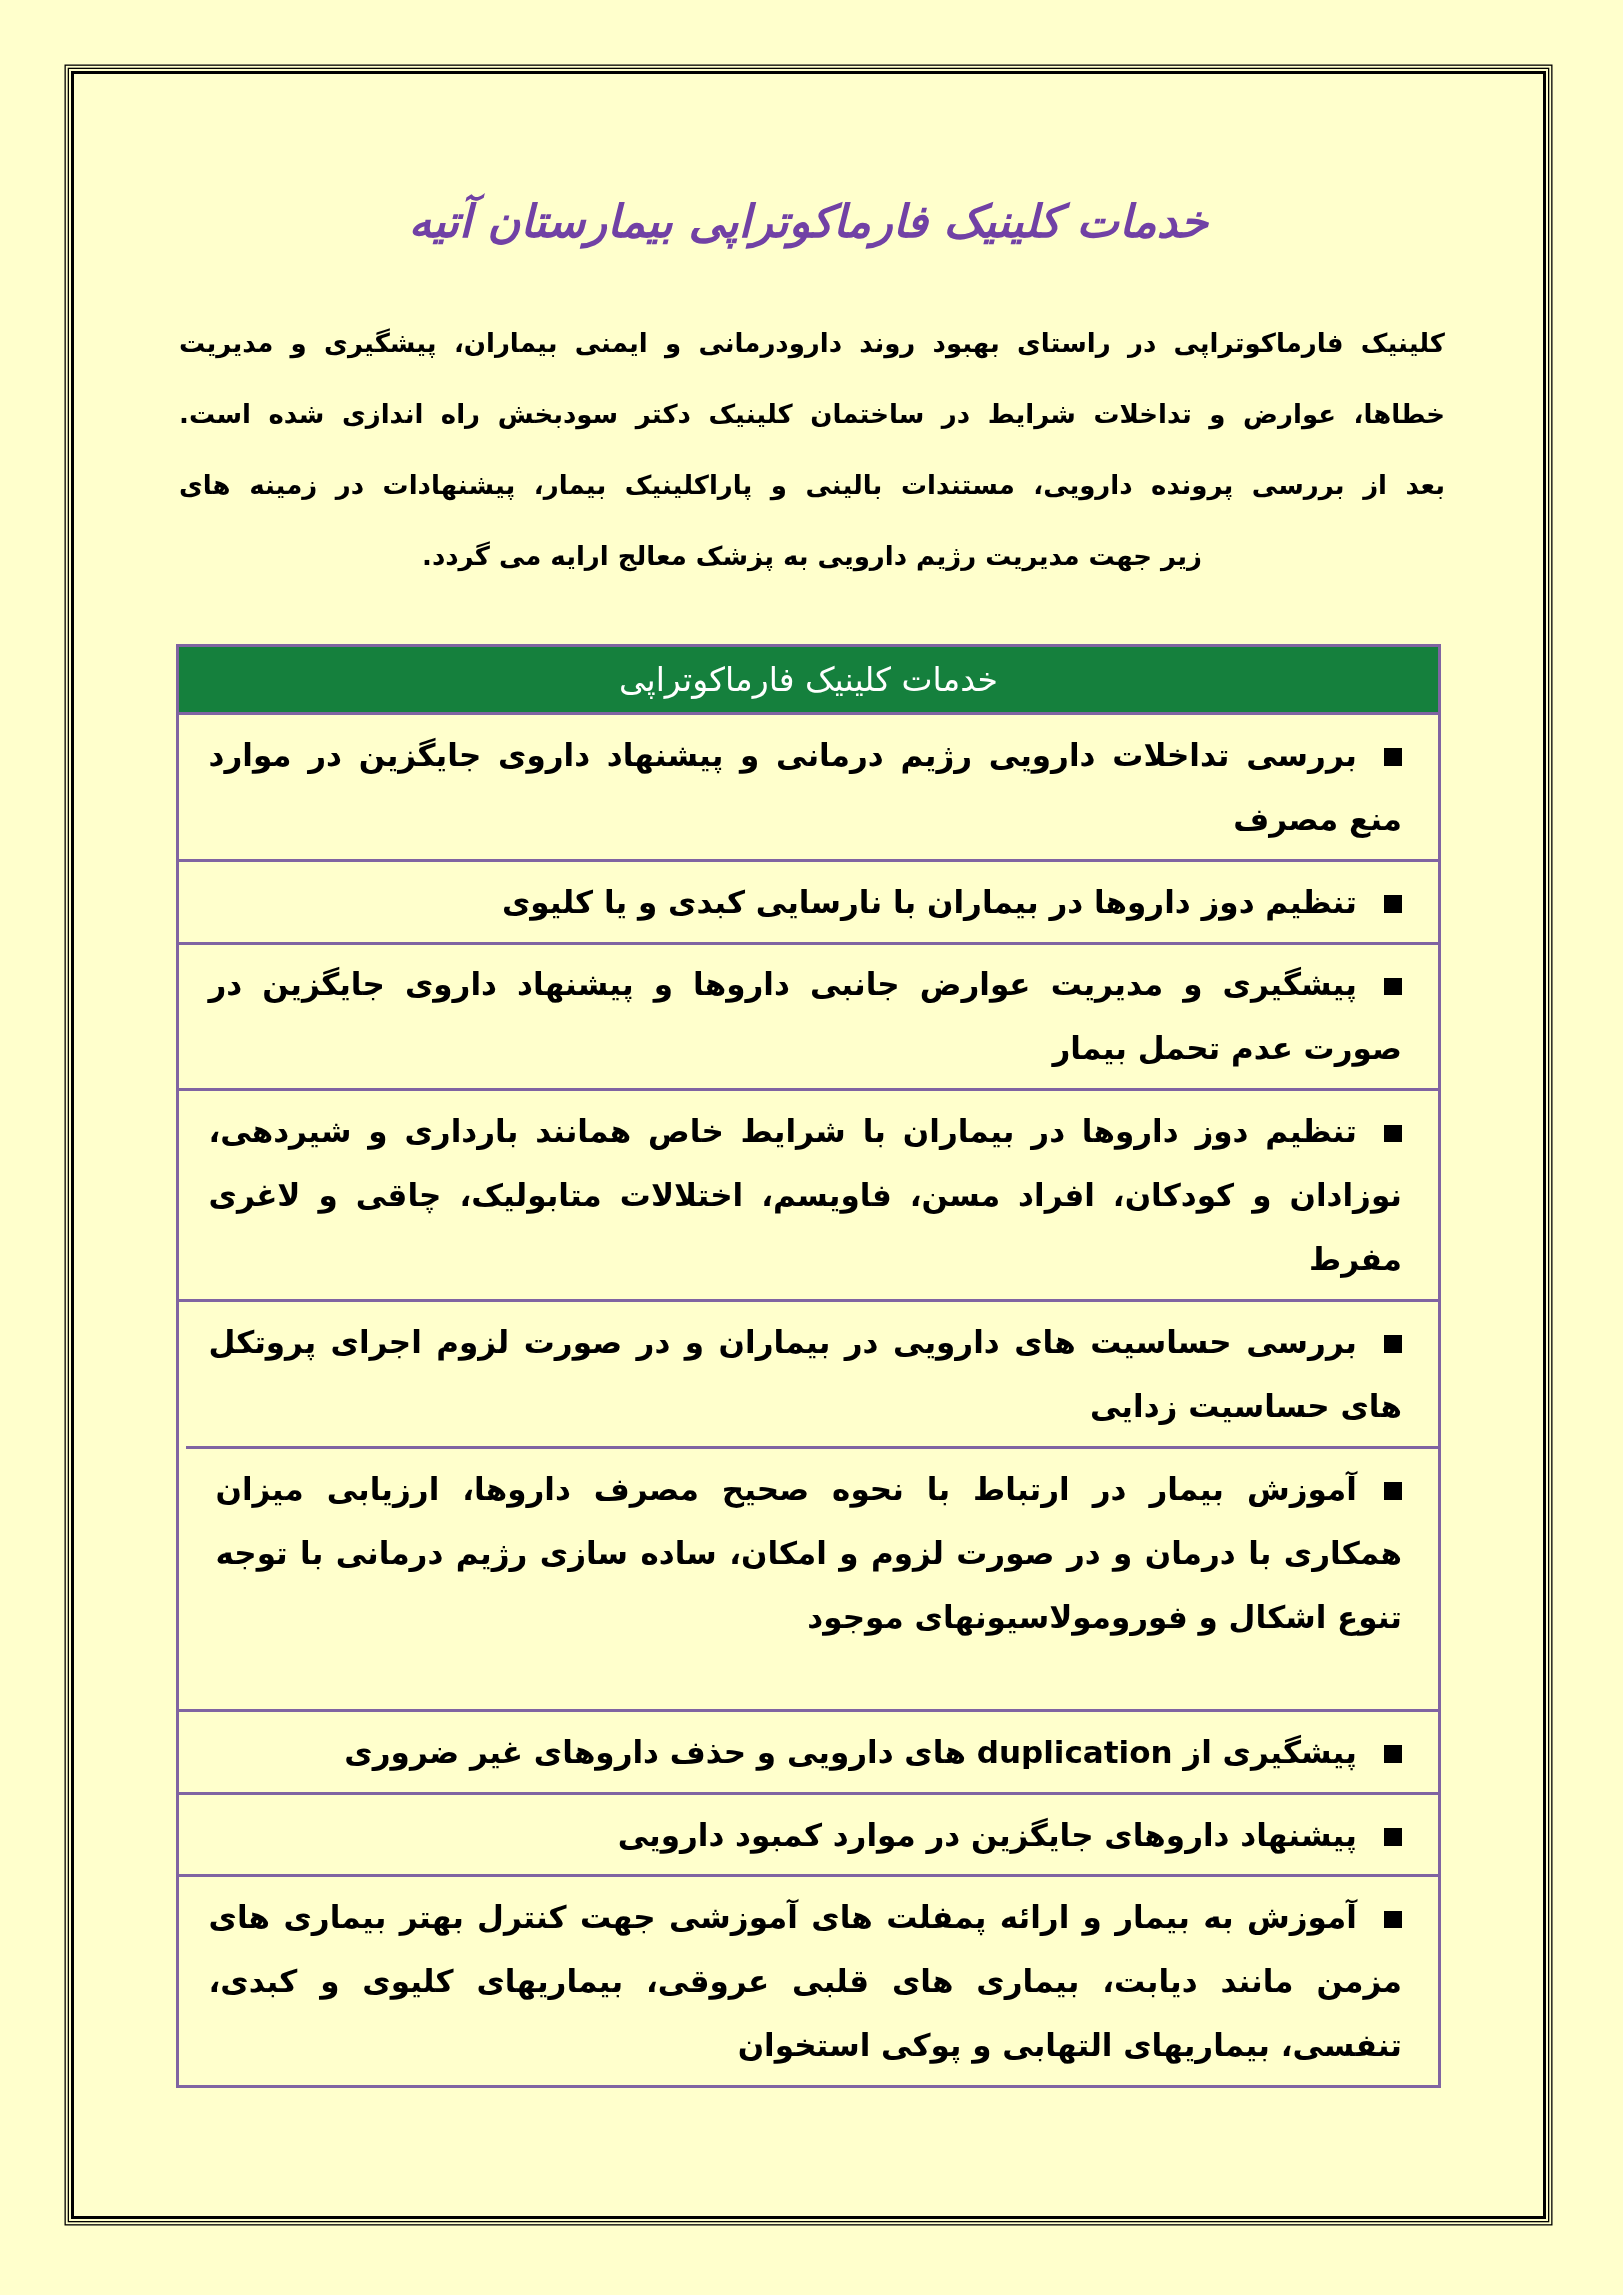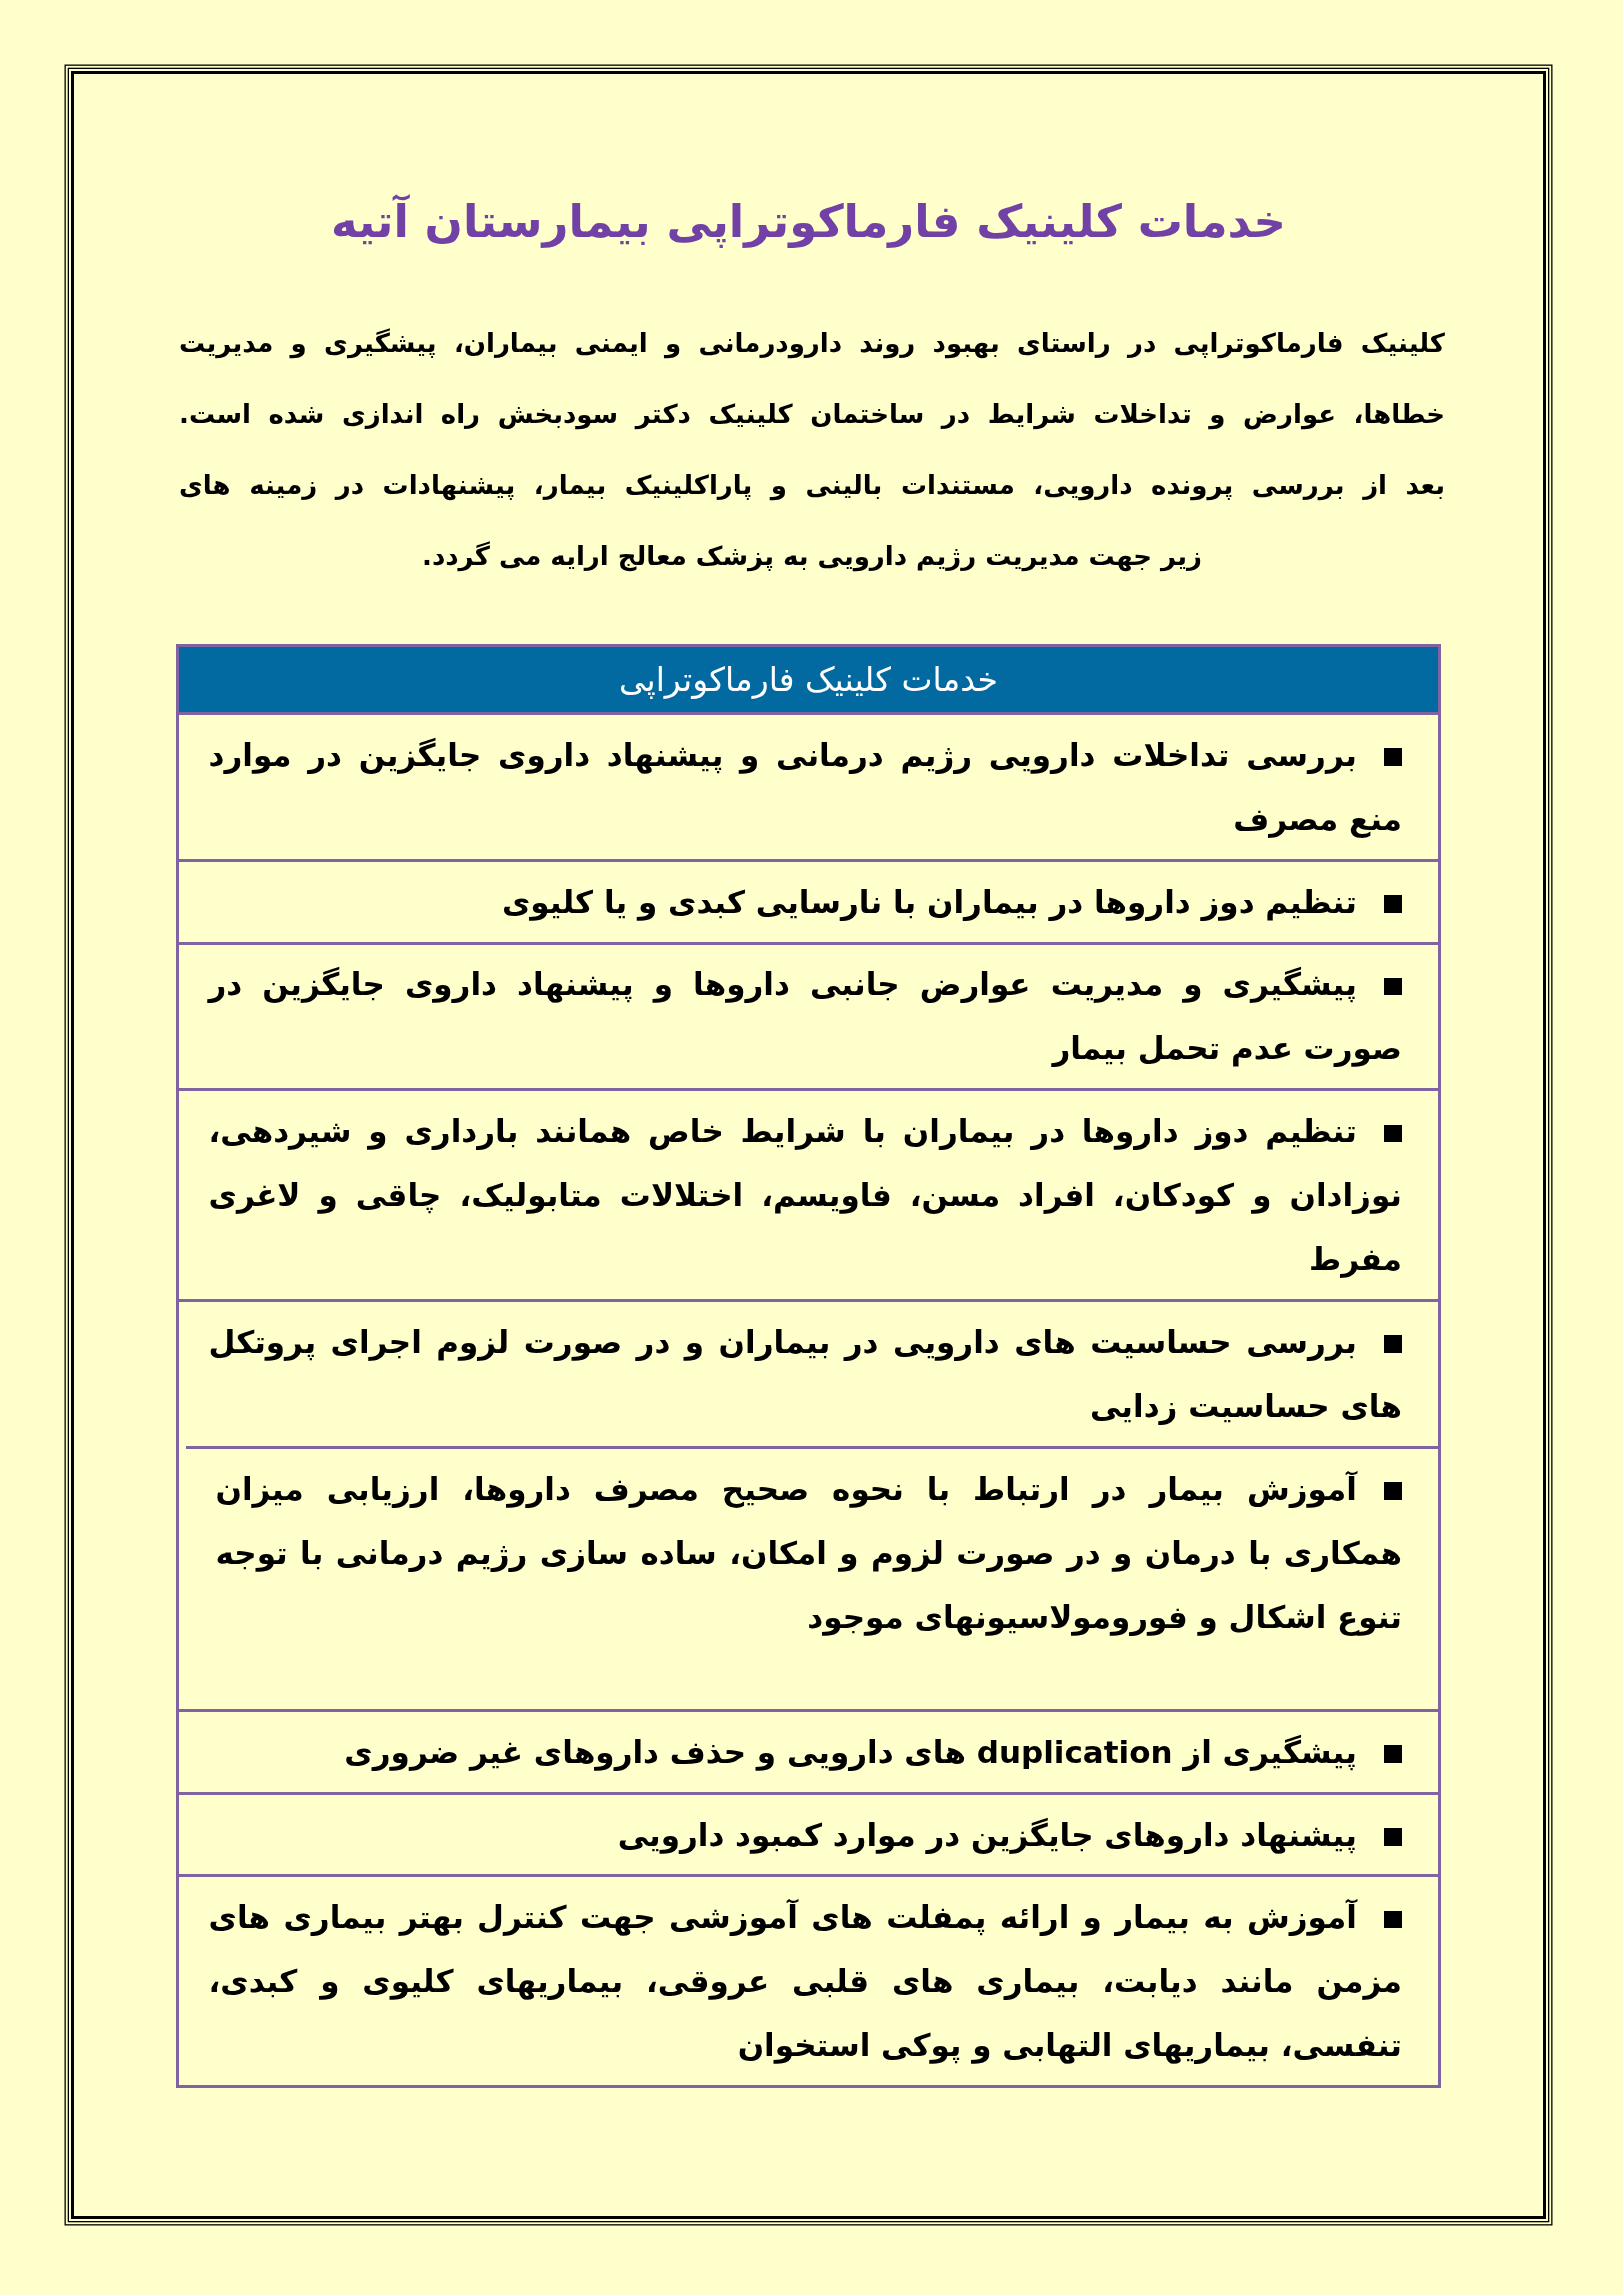--- a/index.html
+++ b/index.html
@@ -31,20 +31,21 @@
     box-sizing: border-box;
   }
   .title {
     margin: 121px 0 0 0;
     text-align: center;
     direction: rtl;
     font-size: 45px;
     font-weight: bold;
     color: #7141A5;
     line-height: 1.2;
+    font-style: italic;
   }
   .intro {
     margin: 59px 98px 0 105px;
     direction: rtl;
     font-size: 26px;
     font-weight: bold;
     line-height: 71px;
     color: #000;
   }
   .intro .iline { text-align: center; }
@@ -53,21 +54,21 @@
     text-align-last: justify;
   }
   .services-table {
     margin: 52px auto 0 auto;
     width: 1265px;
     border: 3.3px solid #8064A2;
     box-sizing: border-box;
     direction: rtl;
   }
   .thead {
-    background: #0369a1;
+    background: #15803d;
     color: #FFFFFF;
     text-align: center;
     font-size: 33px;
     font-weight: normal;
     height: 65px;
     line-height: 65px;
   }
   .row {
     border-top: 3.9px solid #8064A2;
     padding: 7.9px 36px 7.9px 29.5px;

